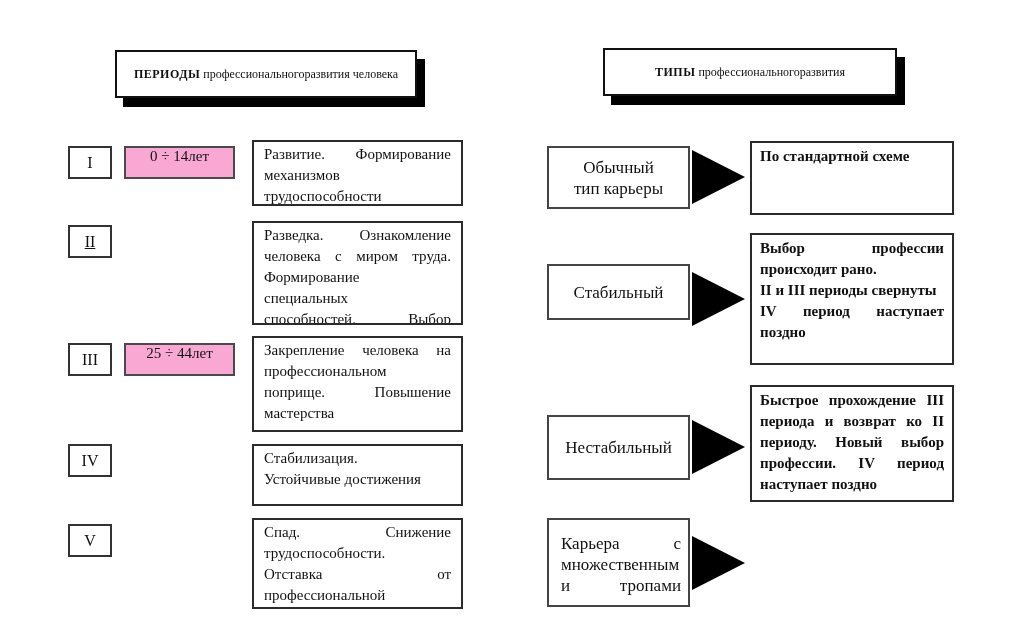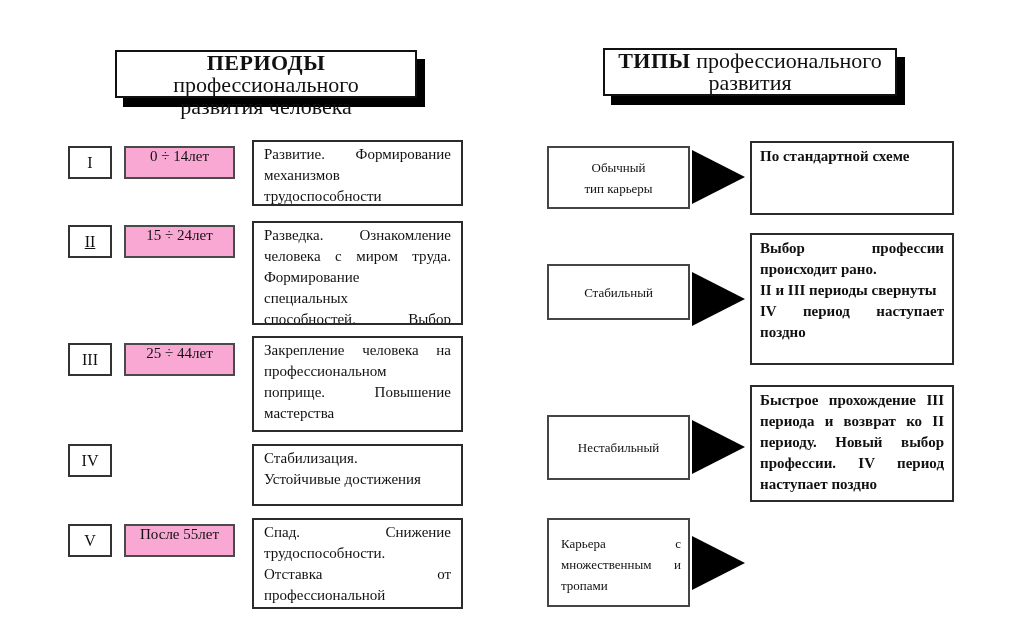--- a/index.html
+++ b/index.html
@@ -6,22 +6,22 @@
   .canvas{
     position:relative;width:1024px;height:640px;background:#ffffff;
     font-family:"Liberation Serif","DejaVu Serif",serif;color:#111;
     overflow:hidden;
   }
   .abs{position:absolute;box-sizing:border-box;}
   
   .title-box{
     border:2px solid #111;background:#fff;
     box-shadow:8px 9px 0 0 #000;
-    display:flex;flex-direction:column;justify-content:space-between;align-items:center;
-    text-align:center;font-size:22px;line-height:22px;
+    display:flex;flex-direction:row;justify-content:center;align-items:center;
+    text-align:center;font-size:12px;line-height:22px;
   }
   .title-box b{font-weight:bold;letter-spacing:0.5px;}
   
   .numeral-box{
     border:2px solid #333;background:#fff;
     display:flex;align-items:center;justify-content:center;
     font-size:16px;
   }
   .age-box{
     border:2px solid #4a4a4a;background:#f9a8d4;
@@ -35,21 +35,21 @@
     padding:2px 10px 8px 10px;
     text-align:justify;white-space:pre-line;
     overflow:hidden;
   }
   .desc-box.right{padding:3px 8px 0 8px;font-weight:bold;}
   .just-all{text-align-last:justify;}
   
   .type-box{
     border:2px solid #454545;background:#fff;
     display:flex;align-items:center;justify-content:center;
-    text-align:center;font-size:13px;line-height:21px;
+    text-align:center;font-size:17px;line-height:21px;
     white-space:pre-line;
   }
   .type-box.justified{
     display:block;text-align:justify;text-align-last:justify;
     padding:13px 7px 0 12px;
   }
   
   .arrow-right{
     width:0;height:0;
     border-left:53px solid #000;
@@ -71,46 +71,40 @@
       <span>I</span>
     </div>
   <div class="abs age-box" style="left:124px;top:146px;width:111px;height:33px;">
       <span>0 ÷ 14лет</span>
     </div>
   <div class="abs desc-box" style="left:252px;top:140px;width:211px;height:66px;">Развитие. Формирование механизмов трудоспособности</div>
 
   <div class="abs numeral-box" style="left:68px;top:225px;width:44px;height:33px;text-decoration:underline;">
       <span>II</span>
     </div>
-  <div class="abs age-box" style="left:124px;top:225px;width:111px;height:33px;">
-      <span>15 ÷ 24лет</span>
-    </div>
   <div class="abs desc-box just-all" style="left:252px;top:221px;width:211px;height:104px;">Разведка. Ознакомление человека с миром труда. Формирование
 специальных
 способностей. Выбор</div>
 
   <div class="abs numeral-box" style="left:68px;top:343px;width:44px;height:33px;">
       <span>III</span>
     </div>
   <div class="abs age-box" style="left:124px;top:343px;width:111px;height:33px;">
       <span>25 ÷ 44лет</span>
     </div>
   <div class="abs desc-box" style="left:252px;top:336px;width:211px;height:96px;">Закрепление человека на профессиональном поприще. Повышение мастерства</div>
 
   <div class="abs numeral-box" style="left:68px;top:444px;width:44px;height:33px;">
       <span>IV</span>
     </div>
   <div class="abs desc-box" style="left:252px;top:444px;width:211px;height:62px;">Стабилизация.
 Устойчивые достижения</div>
 
   <div class="abs numeral-box" style="left:68px;top:524px;width:44px;height:33px;">
       <span>V</span>
-    </div>
-  <div class="abs age-box" style="left:124px;top:524px;width:111px;height:33px;">
-      <span>После 55лет</span>
     </div>
   <div class="abs desc-box" style="left:252px;top:518px;width:211px;height:91px;">Спад. Снижение трудоспособности.
 Отставка от профессиональной</div>
 
   <div class="abs title-box" style="left:603px;top:48px;width:294px;height:48px;">
     <div><b>ТИПЫ</b><span> профессионального</span></div>
     <div>развития</div>
   </div>
 
   <div class="abs type-box" style="left:547px;top:146px;width:143px;height:63px;">Обычный

